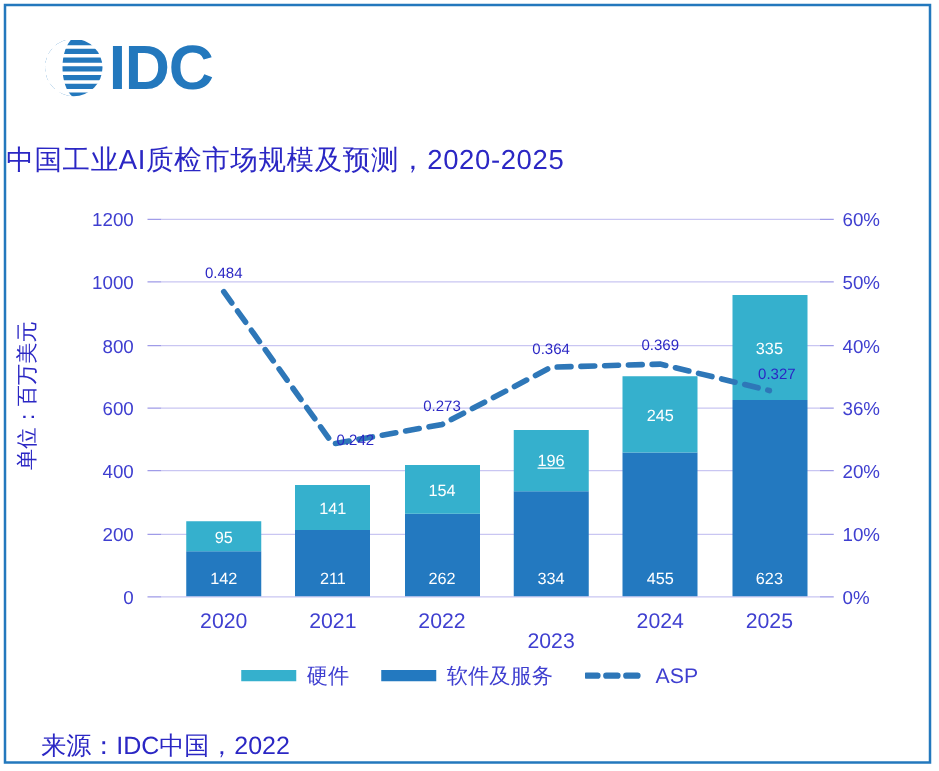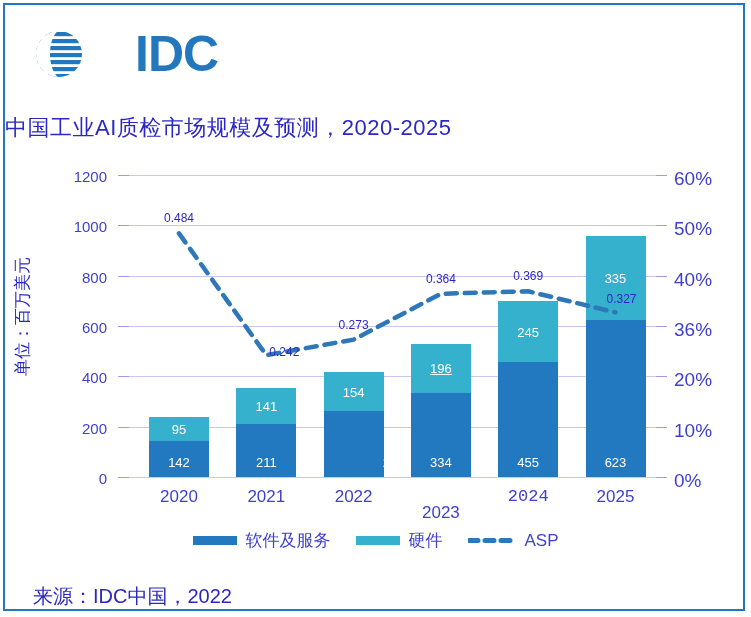--- a/index.html
+++ b/index.html
@@ -26,21 +26,20 @@
   }
 
   
   #logo {
     position: absolute;
     left: 28px;
     top: 22px;
     display: flex;
     align-items: center;
     height: 54px;
-    gap: 48px;
   }
   #logo-mark { width: 52px; height: 52px; display: block; }
   #logo-text {
     font-size: 50px;
     font-weight: bold;
     color: #2378BD;
     letter-spacing: -1px;
     line-height: 52px;
     margin-left: 2px;
     font-family: "Liberation Sans", "DejaVu Sans", sans-serif;
@@ -106,21 +105,21 @@
     width: 48px;
     text-align: right;
     font-size: 15px;
     color: #3F3FD0;
     line-height: 1;
   }
   .y2label {
     position: absolute;
     width: 50px;
     text-align: left;
-    font-size: 19px;
+    font-size: 15px;
     color: #3F3FD0;
     line-height: 1;
   }
   .xlabel {
     position: absolute;
     top: 482px;
     width: 86px;
     text-align: center;
     font-size: 17px;
     color: #3F3FD0;
@@ -263,21 +262,21 @@
         <div class="bar bar-sw" style="left: 144px; top: 436.263px; height: 35.7367px;"></div>
         <div class="bar bar-hw" style="left: 144px; top: 412.355px; height: 23.9083px;"></div>
         <div class="bar-label" style="left: 144px; top: 450px;">142</div>
         <div class="bar-label" style="left: 144px; top: 417.309px;">95</div>
         <div class="bar bar-sw" style="left: 231.3px; top: 418.898px; height: 53.1017px;"></div>
         <div class="bar bar-hw" style="left: 231.3px; top: 383.413px; height: 35.485px;"></div>
         <div class="bar-label" style="left: 231.3px; top: 450px;">211</div>
         <div class="bar-label" style="left: 231.3px; top: 394.156px;">141</div>
         <div class="bar bar-sw" style="left: 318.6px; top: 406.063px; height: 65.9367px;"></div>
         <div class="bar bar-hw" style="left: 318.6px; top: 367.307px; height: 38.7567px;"></div>
-        <div class="bar-label" style="left: 318.6px; top: 450px; margin-left: 40px;">262</div>
+        <div class="bar-label" style="left: 318.6px; top: 450px;">262</div>
         <div class="bar-label" style="left: 318.6px; top: 379.685px;">154</div>
         <div class="bar bar-sw" style="left: 405.9px; top: 387.943px; height: 84.0567px;"></div>
         <div class="bar bar-hw" style="left: 405.9px; top: 338.617px; height: 49.3267px;"></div>
         <div class="bar-label" style="left: 405.9px; top: 450px;">334</div>
         <div class="bar-label" style="left: 405.9px; top: 356.28px; text-decoration: underline;">196</div>
         <div class="bar bar-sw" style="left: 493.2px; top: 357.492px; height: 114.508px;"></div>
         <div class="bar bar-hw" style="left: 493.2px; top: 295.833px; height: 61.6583px;"></div>
         <div class="bar-label" style="left: 493.2px; top: 450px;">455</div>
         <div class="bar-label" style="left: 493.2px; top: 319.663px;">245</div>
         <div class="bar bar-sw" style="left: 580.5px; top: 315.212px; height: 156.788px;"></div>
@@ -297,33 +296,33 @@
         <div class="asp-label" style="left: 400.9px; top: 266.787px;">0.364</div>
         <div class="asp-label" style="left: 488.2px; top: 264.27px;">0.369</div>
         <div class="asp-label" style="left: 581.5px; top: 287.41px;">0.327</div>
       </div>
 
     <div id="xlabels-layer">
         <div class="xlabel" style="left: 131px;">2020</div>
         <div class="xlabel" style="left: 218.3px;">2021</div>
         <div class="xlabel" style="left: 305.6px;">2022</div>
         <div class="xlabel" style="left: 392.9px; margin-top: 16px;">2023</div>
-        <div class="xlabel" style="left: 480.2px; font-family: Liberation Mono, monospace;">2024</div>
+        <div class="xlabel" style="left: 480.2px;">2024</div>
         <div class="xlabel" style="left: 567.5px;">2025</div>
       </div>
   </div>
 
   <div id="legend">
     <div class="legend-item">
+      <span class="swatch-hw"></span>
+      <span>硬件</span>
+    </div>
+    <div class="legend-item">
       <span class="swatch-sw"></span>
       <span>软件及服务</span>
-    </div>
-    <div class="legend-item">
-      <span class="swatch-hw"></span>
-      <span>硬件</span>
     </div>
     <div class="legend-item">
       <svg class="swatch-asp" viewBox="0 0 48 11">
         <line x1="1" y1="5.5" x2="47" y2="5.5" stroke="#2E77B8" stroke-width="5" stroke-linecap="round" stroke-dasharray="9 7"></line>
       </svg>
       <span>ASP</span>
     </div>
   </div>
 
   <div id="source">来源：IDC中国，2022</div>

